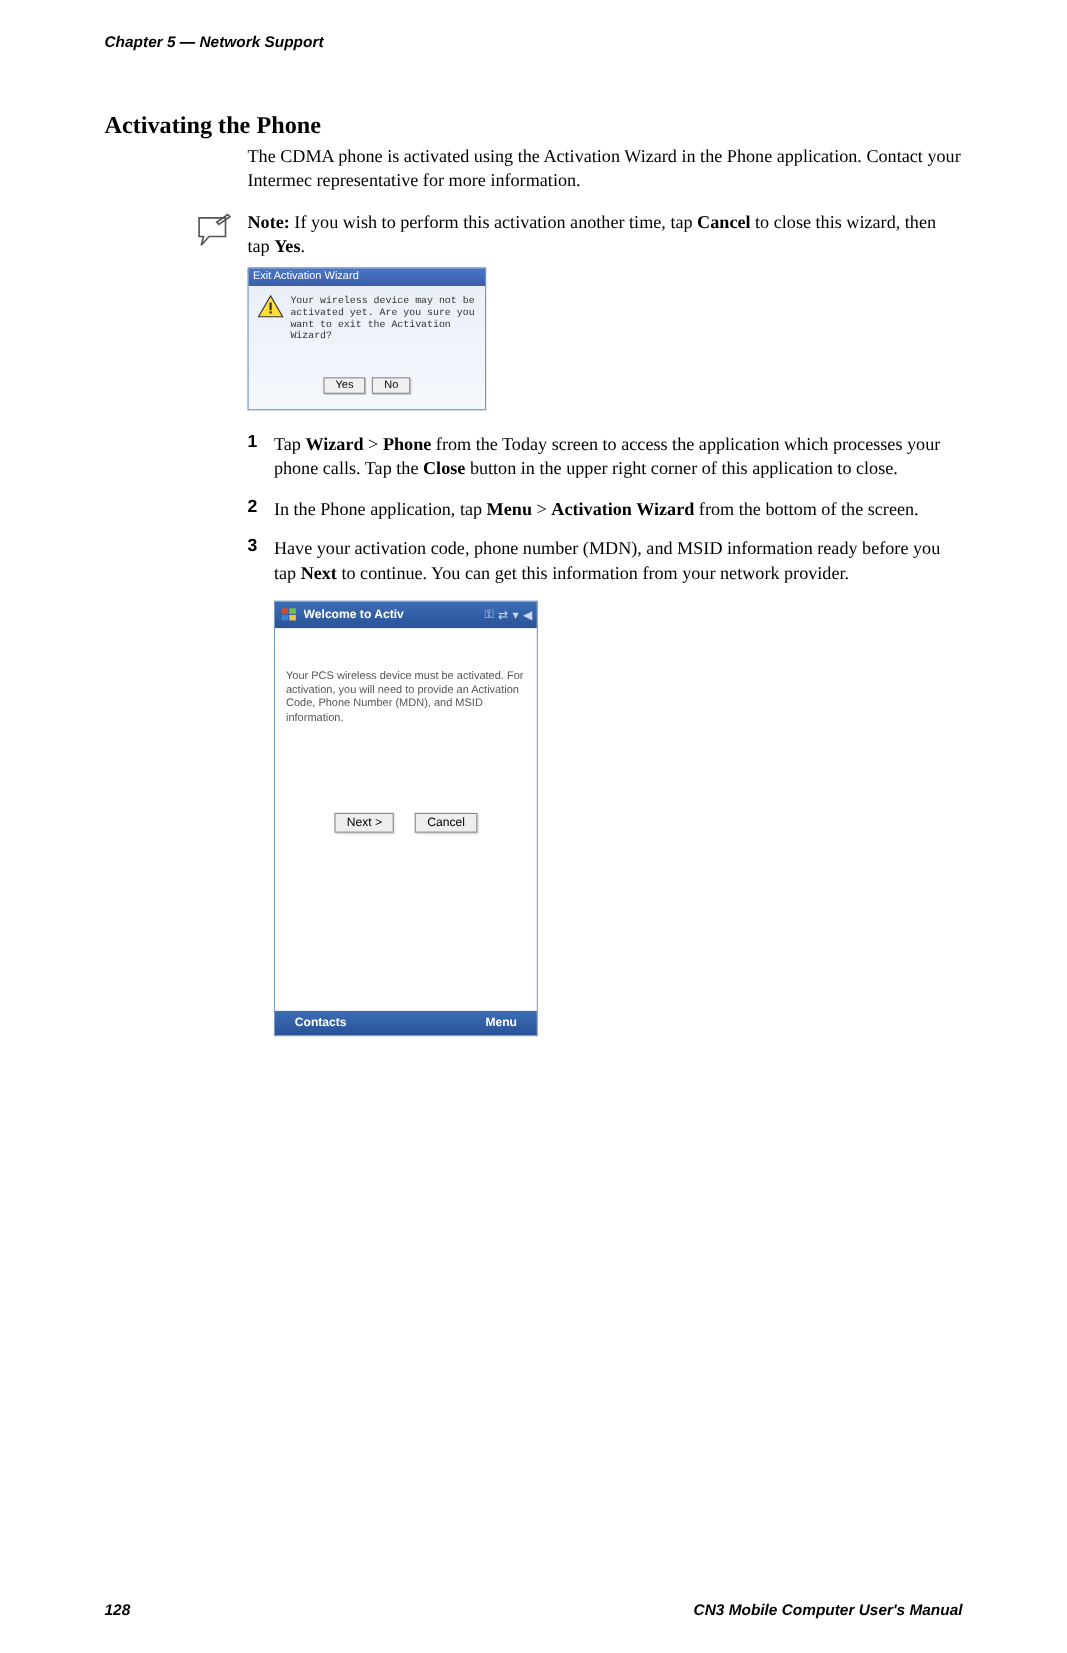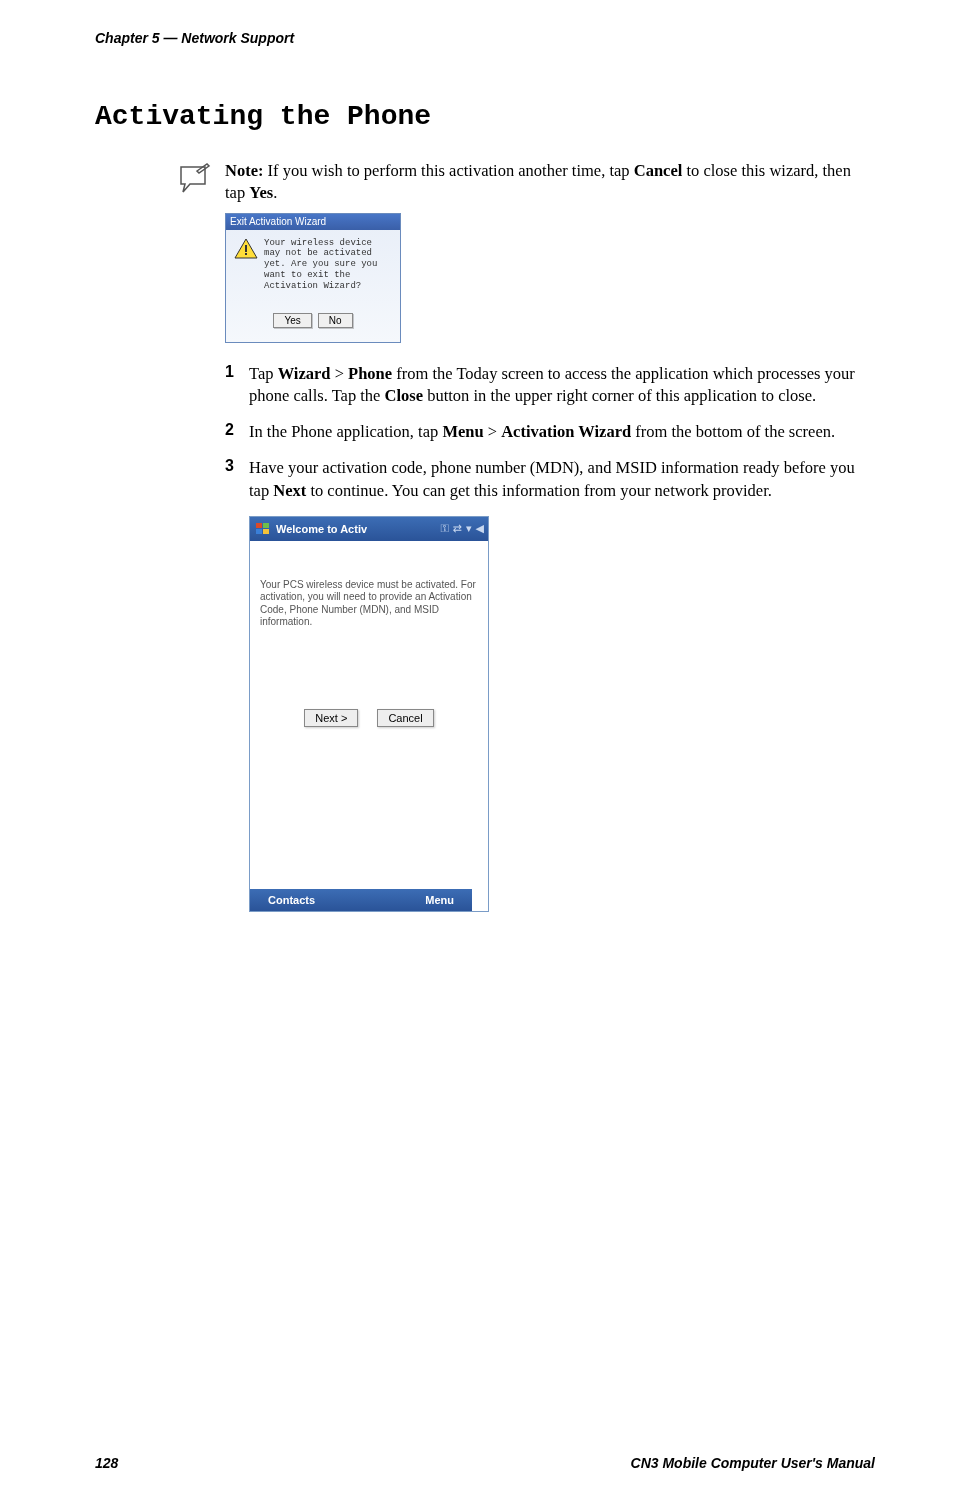--- a/index.html
+++ b/index.html
@@ -16,24 +16,24 @@
       padding: 30px 95px 30px 95px;
     }
     .header {
       font-family: Arial, sans-serif;
       font-weight: bold;
       font-style: italic;
       font-size: 14px;
       margin-bottom: 55px;
     }
     .section-title {
-      font-family: Liberation Mono, monospace;
+      font-family: Liberation Serif, serif;
       font-weight: 800;
-      font-size: 28px;
-      margin-bottom: 28px;
+      font-size: 22px;
+      margin-bottom: 4px;
     }
     .content-area {
       margin-left: 130px;
       margin-right: 0;
     }
     .body-text {
       font-size: 16.5px;
       line-height: 1.35;
       margin-bottom: 15px;
     }
@@ -48,21 +48,21 @@
       height: 35px;
       margin-right: 10px;
       margin-top: 2px;
       flex-shrink: 0;
     }
     .note-text {
       font-size: 16.5px;
       line-height: 1.35;
     }
     .dialog-screenshot {
-      width: 176px;
+      width: 217px;
       height: 130px;
       border: 1px solid #6a8bbd;
       margin-bottom: 20px;
       background: linear-gradient(#e8eef8, #f5f8fc);
       position: relative;
     }
     .dialog-titlebar {
       background: linear-gradient(#4876c7, #3a5fa8);
       color: #fff;
       font-family: Tahoma, sans-serif;
@@ -186,21 +186,21 @@
       font-size: 11px;
       padding: 2px 10px;
       border: 1px solid #888;
       background: #eee;
       box-shadow: 1px 1px 2px rgba(0,0,0,0.2);
     }
     .phone-bottombar {
       position: absolute;
       bottom: 0;
       left: 0;
-      right: 16px;
+      right: 0;
       height: 22px;
       background: linear-gradient(#3c6db5, #2a5398);
       display: flex;
       justify-content: space-between;
       align-items: center;
       padding: 0 18px;
       font-family: Tahoma, sans-serif;
       font-size: 11px;
       font-weight: bold;
       color: #fff;
@@ -222,20 +222,21 @@
 </head>
 <body>
 
 <div class="header">
   <span>Chapter 5 — Network Support</span>
 </div>
 
 <h2 class="section-title">Activating the Phone</h2>
 
 <div class="content-area">
+  <p class="body-text">The CDMA phone is activated using the Activation Wizard in the Phone application. Contact your Intermec representative for more information.</p>
 
   <div class="note-row">
     <svg class="note-icon" viewBox="0 0 40 35">
       <path d="M6 5 L30 5 L30 22 L15 22 L8 30 L10 22 L6 22 Z" fill="none" stroke="#555" stroke-width="1.5"></path>
       <path d="M22 9 L32 2 L34 4 L24 11 Z" fill="none" stroke="#555" stroke-width="1.5"></path>
     </svg>
     <div class="note-text">
       <span class="bold">Note:</span><span> If you wish to perform this activation another time, tap </span><span class="bold">Cancel</span><span> to close this wizard, then tap </span><span class="bold">Yes</span><span>.</span>
     </div>
   </div>

